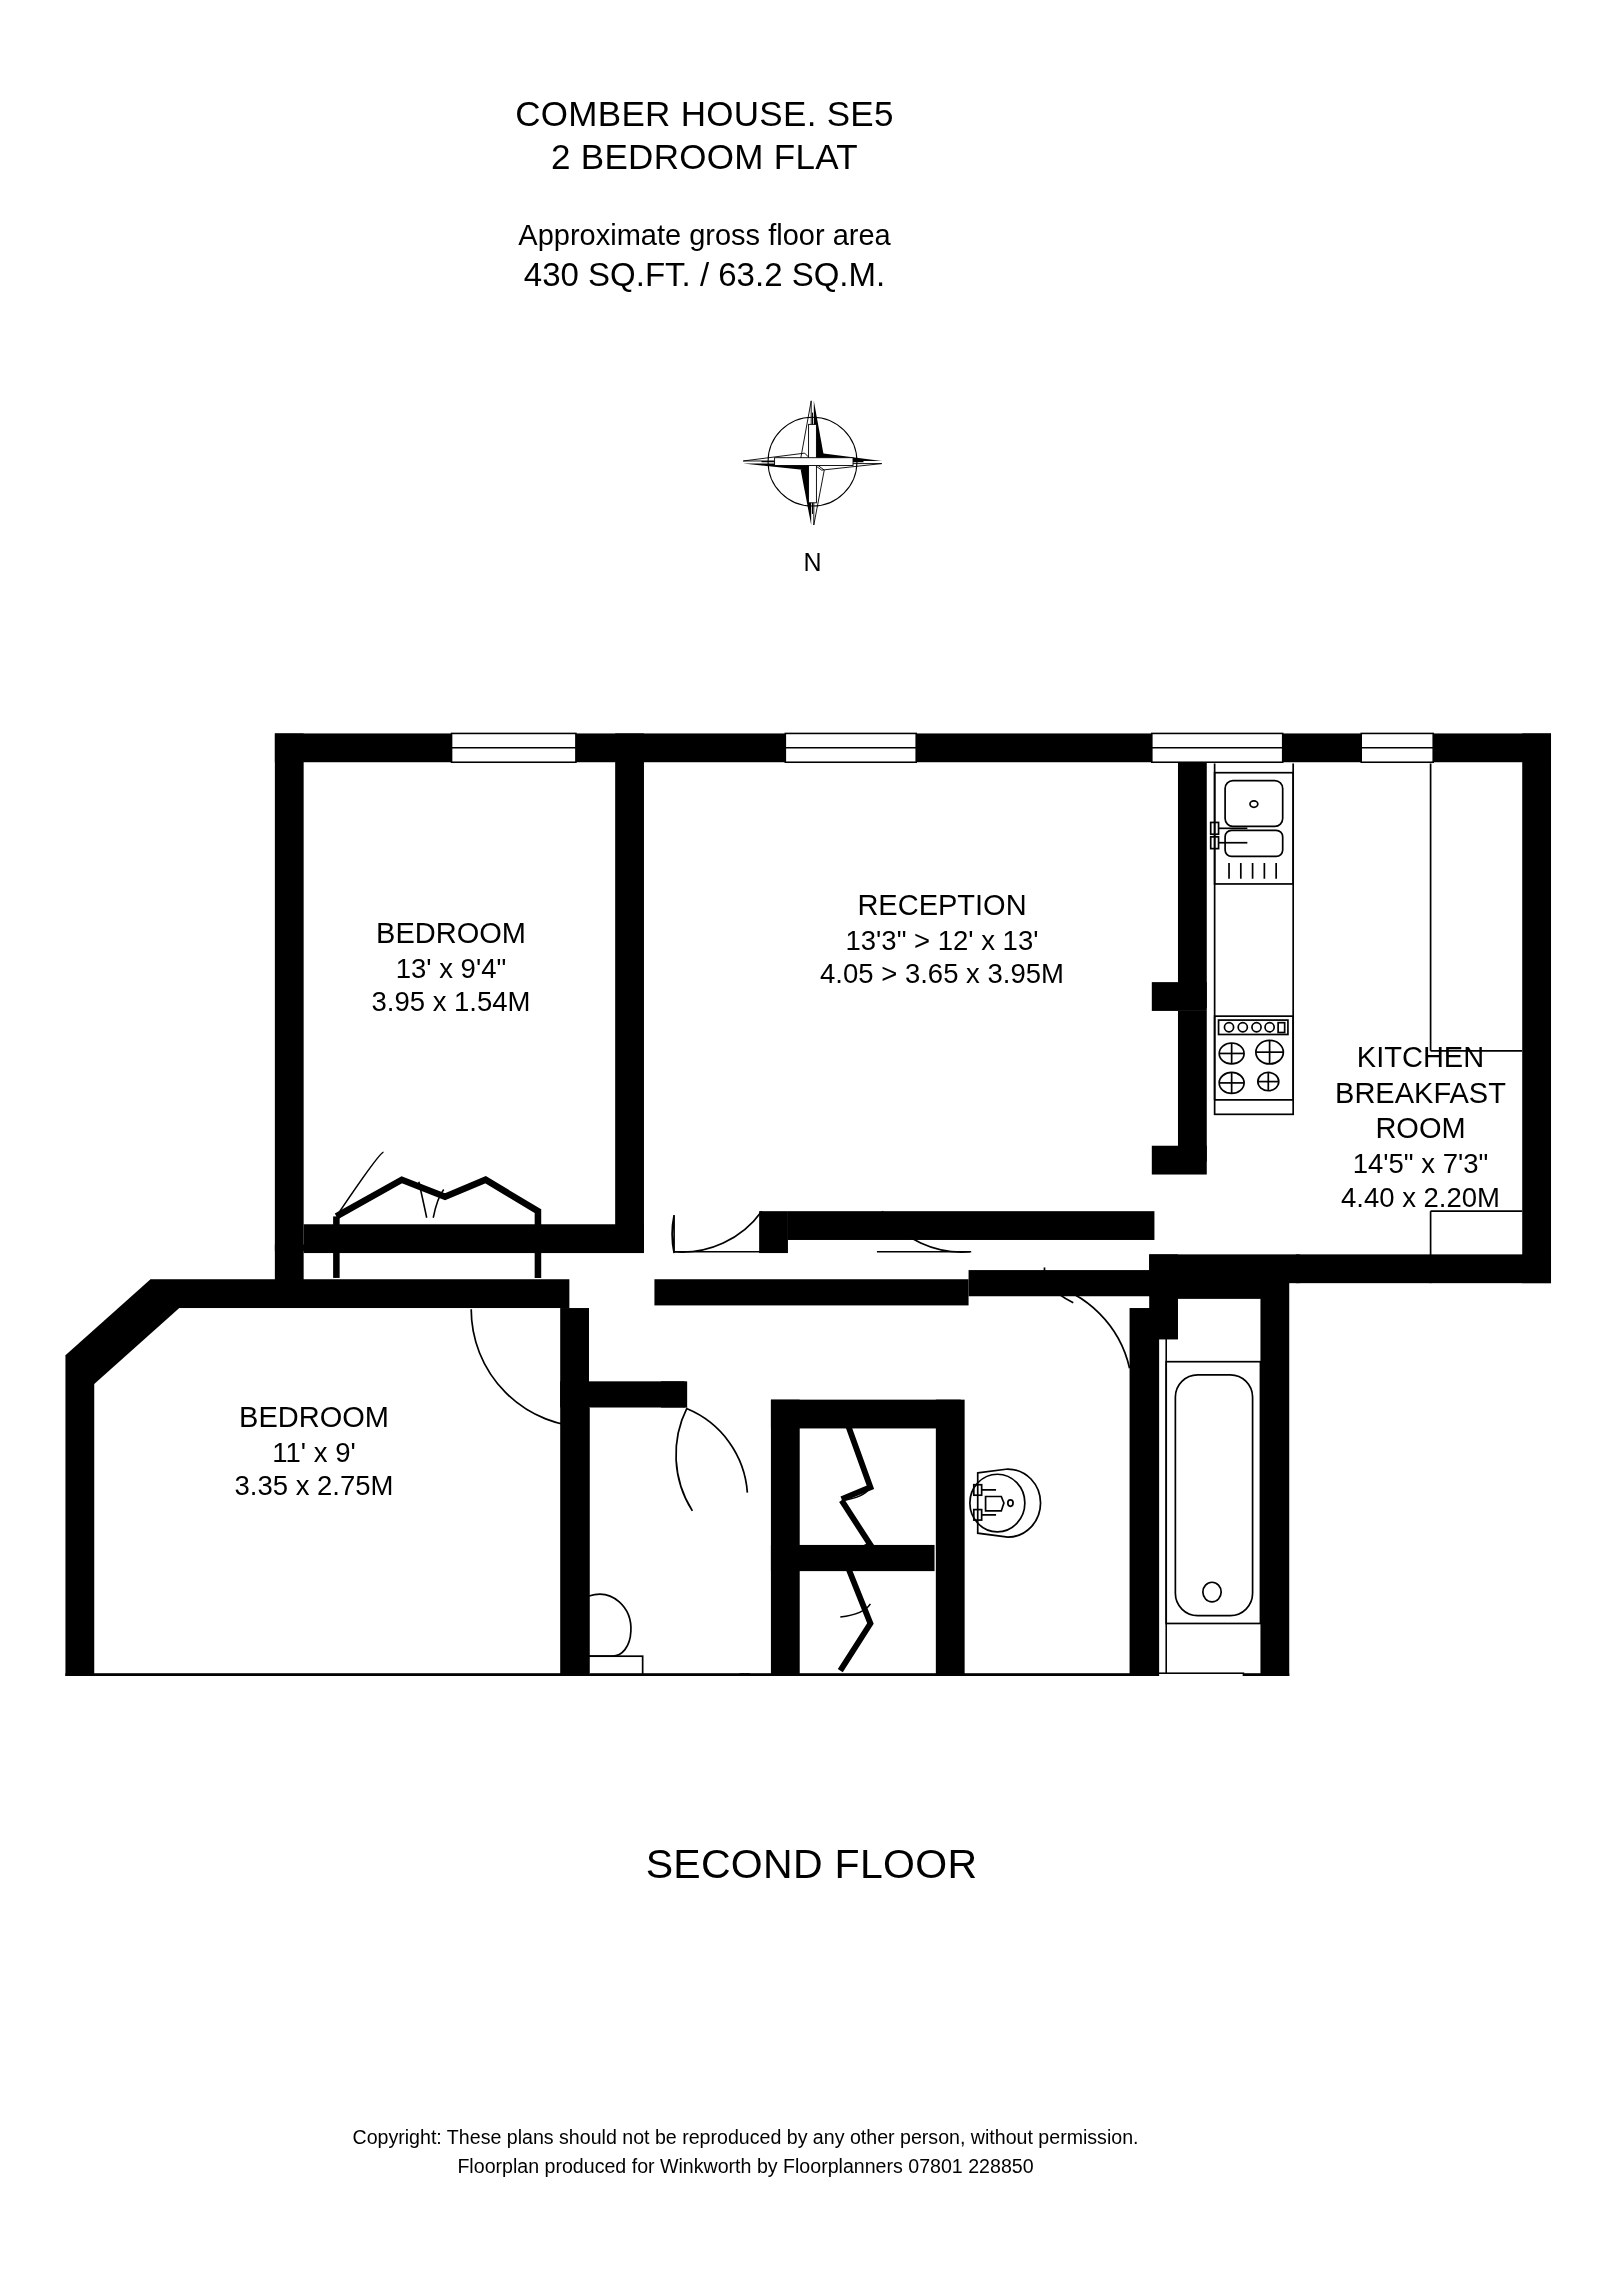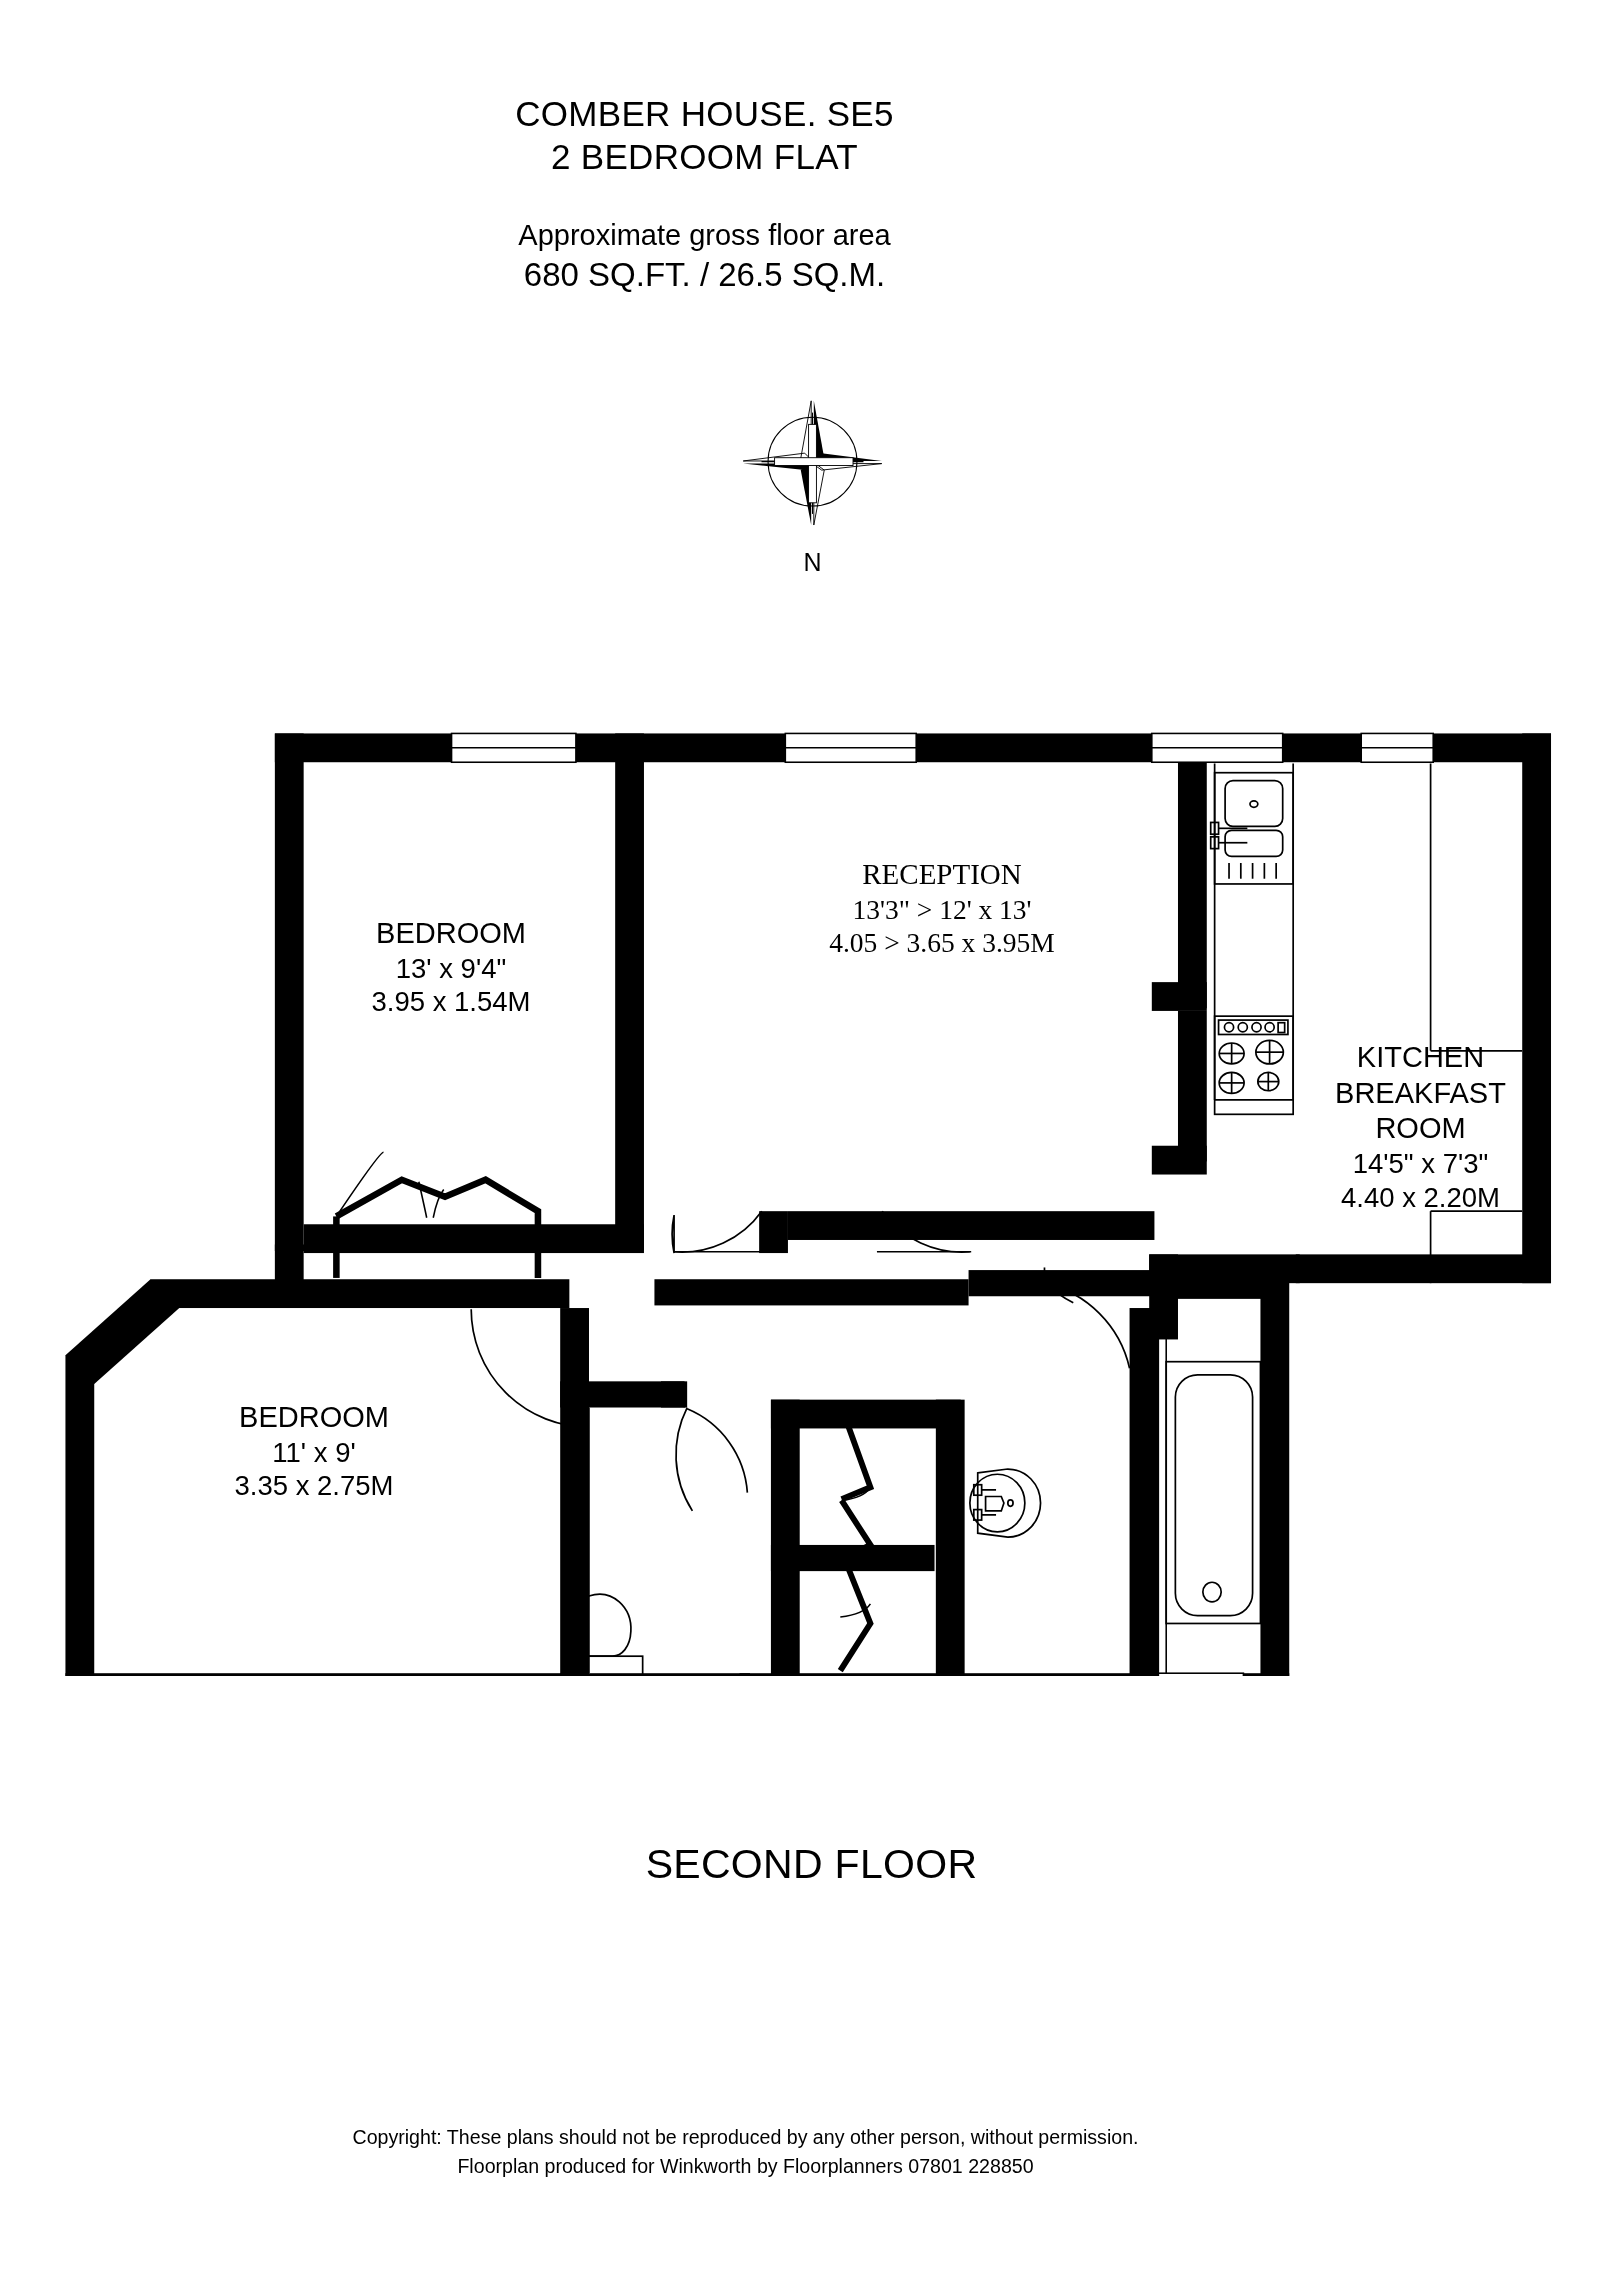--- a/index.html
+++ b/index.html
@@ -76,21 +76,21 @@
   .room-label {
     position: absolute;
     text-align: center;
     line-height: 1.23;
     white-space: nowrap;
   }
   .room-label .rl-name { font-size: 29px; }
   .room-label .rl-dim  { font-size: 27.5px; }
 
   #label-bedroom1 { left: 281px;  top: 916px; width: 340px; }
-  #label-reception{ left: 759px; top: 857px; width: 366px; font-family: Liberation Serif, serif; }
+  #label-reception{ left: 759px; top: 888px; width: 366px; }
   #label-kitchen  { left: 1283px; top: 1040px; width: 275px; }
   #label-bedroom2 { left: 144px;  top: 1400px; width: 340px; }
 
   
   .floor-caption {
     position: absolute;
     top: 1793px;
     left: 0;
     width: 1623px;
     text-align: center;
@@ -115,21 +115,21 @@
 </head>
 <body>
 
 <div class="page">
 
   <div class="header">
     <div class="title-line">COMBER HOUSE. SE5</div>
     <div class="title-line">2 BEDROOM FLAT</div>
     <div class="area-block">
       <div class="area-line-1">Approximate gross floor area</div>
-      <div class="area-line-2">680 SQ.FT. / 26.5 SQ.M.</div>
+      <div class="area-line-2">430 SQ.FT. / 63.2 SQ.M.</div>
     </div>
   </div>
 
   <div class="compass">
     <svg viewBox="0 0 240 280" width="157" height="183">
       <circle cx="120" cy="105" r="68" fill="none" stroke="#000" stroke-width="1.6"></circle>
 
       <line x1="120" y1="30" x2="120" y2="185" stroke="#000" stroke-width="1.6"></line>
       <line x1="42" y1="105" x2="198" y2="105" stroke="#000" stroke-width="1.6"></line>
 

